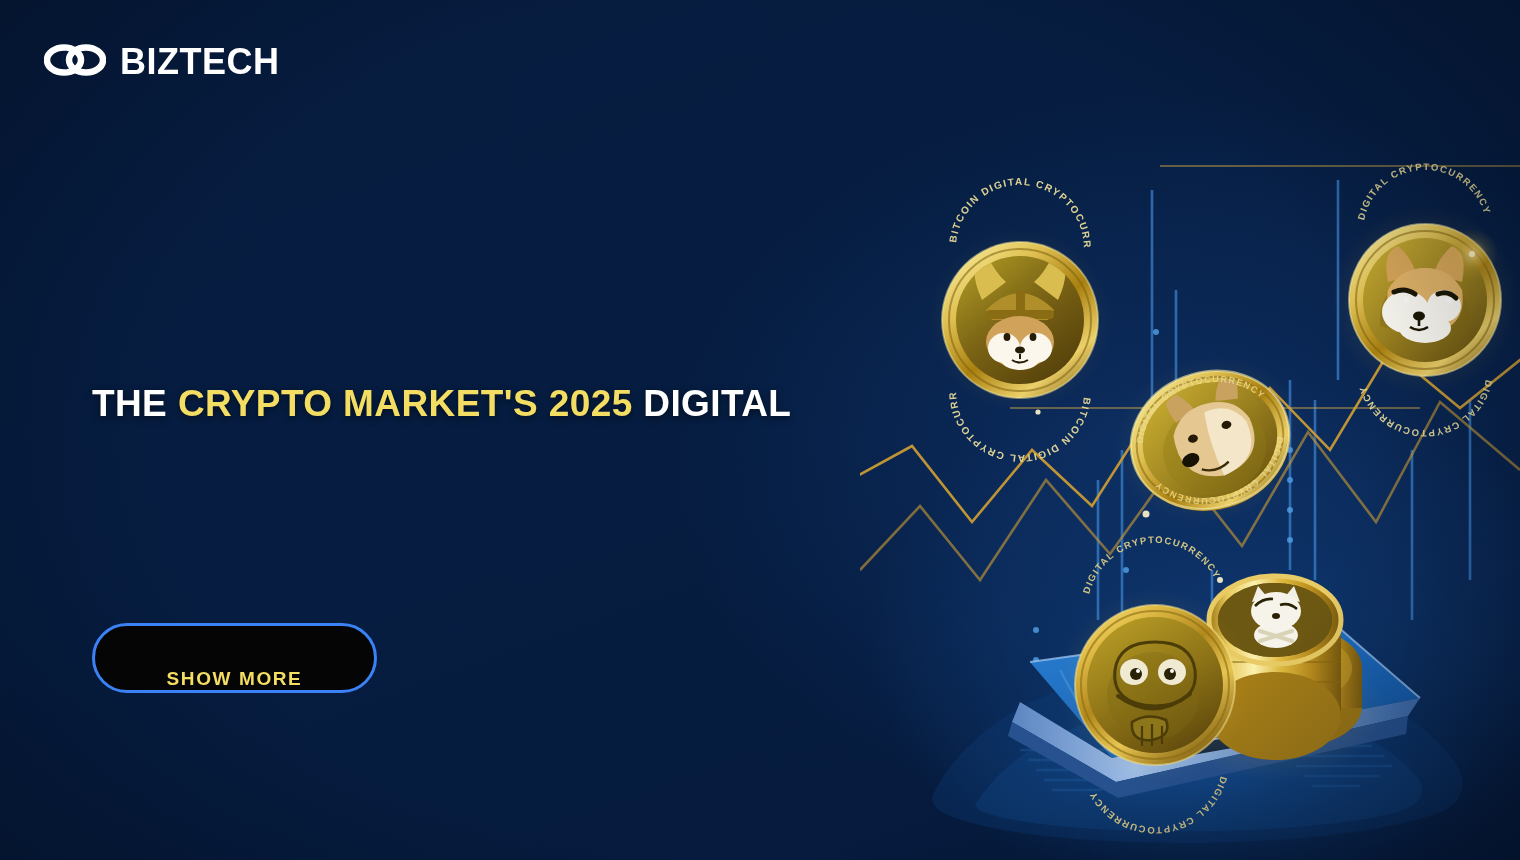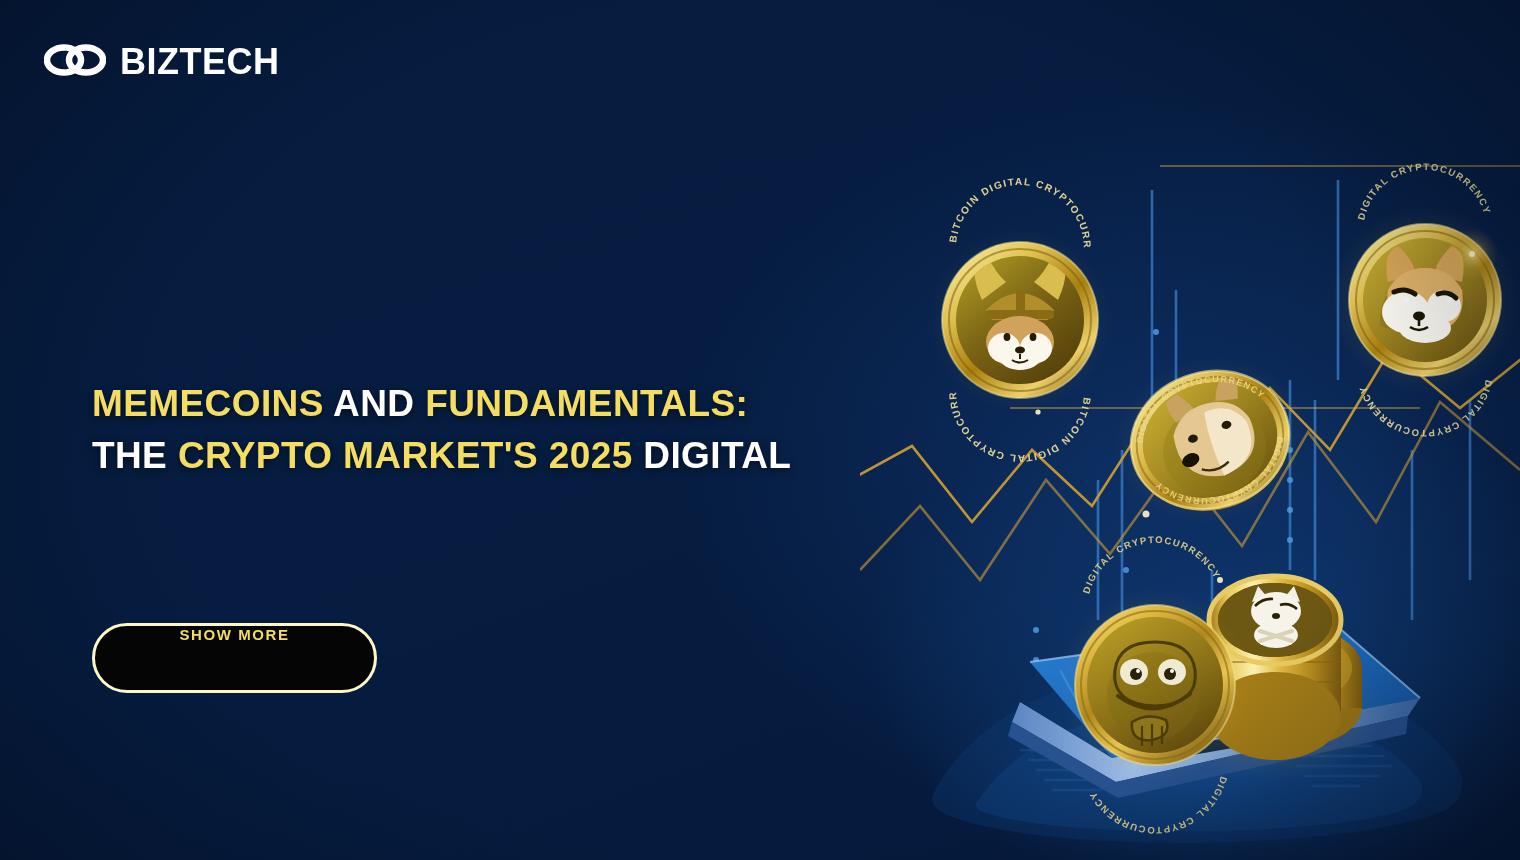--- a/index.html
+++ b/index.html
@@ -72,27 +72,27 @@
 
   
   .cta {
     position: absolute;
     left: 92px;
     top: 623px;
     width: 285px;
     height: 70px;
     border-radius: 36px;
     background: #050505;
-    border: 3px solid #fef9c3;
+    border: 3px solid #3b82f6;
     color: #f4dd63;
-    font-size: 15px;
+    font-size: 19px;
     font-weight: bold;
     letter-spacing: 1.6px;
     display: flex;
-    align-items: flex-start;
+    align-items: flex-end;
     justify-content: center;
     box-sizing: border-box;
     cursor: pointer;
     font-family: "Liberation Sans", sans-serif;
   }
 
   
   .art {
     position: absolute;
     left: 860px;
@@ -425,21 +425,20 @@
       <svg width="62" height="32" viewBox="0 0 62 32" xmlns="http://www.w3.org/2000/svg">
         <ellipse cx="20" cy="16" rx="17" ry="12.5" fill="none" stroke="#ffffff" stroke-width="6.5"></ellipse>
         <ellipse cx="42" cy="16" rx="17" ry="12.5" fill="none" stroke="#ffffff" stroke-width="6.5"></ellipse>
         <path d="M23 7.5 A17 12.5 0 0 0 23 24.5" fill="none" stroke="#061d41" stroke-width="3"></path>
       </svg>
     </span>
     <span class="logo-text">BIZTECH</span>
   </div>
 
   <div class="headline">
-    <div class="headline-line"><span class="tx-y">MEMECOINS</span><span class="tx-w"> AND </span><span class="tx-y">FUNDAMENTALS:</span></div>
     <div class="headline-line"><span class="tx-w">THE </span><span class="tx-y">CRYPTO MARKET'S 2025</span><span class="tx-w"> DIGITAL</span></div>
   </div>
 
   <div class="cta">
     <span>SHOW MORE</span>
   </div>
 
 </div>
 
 </body></html>

